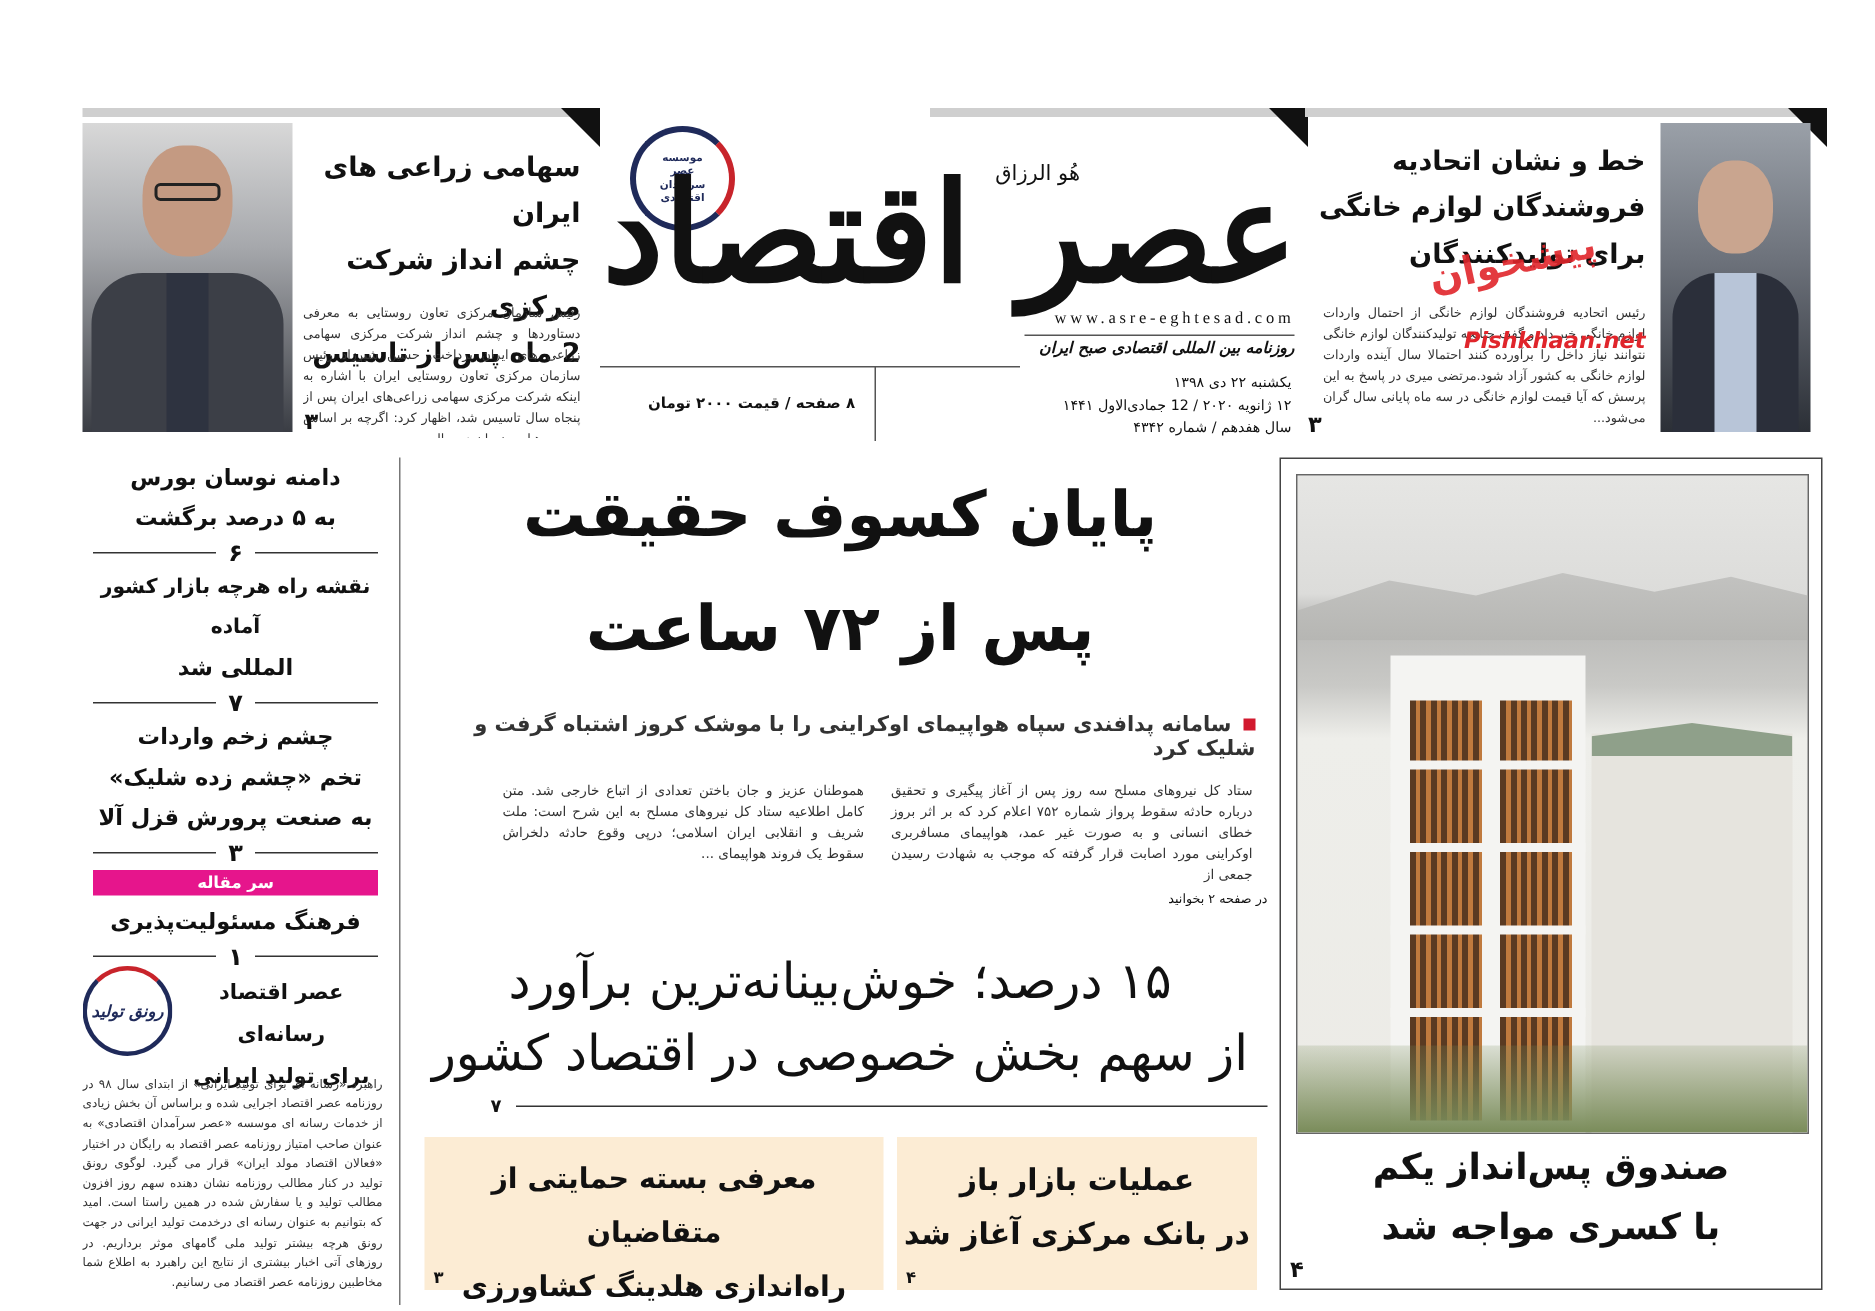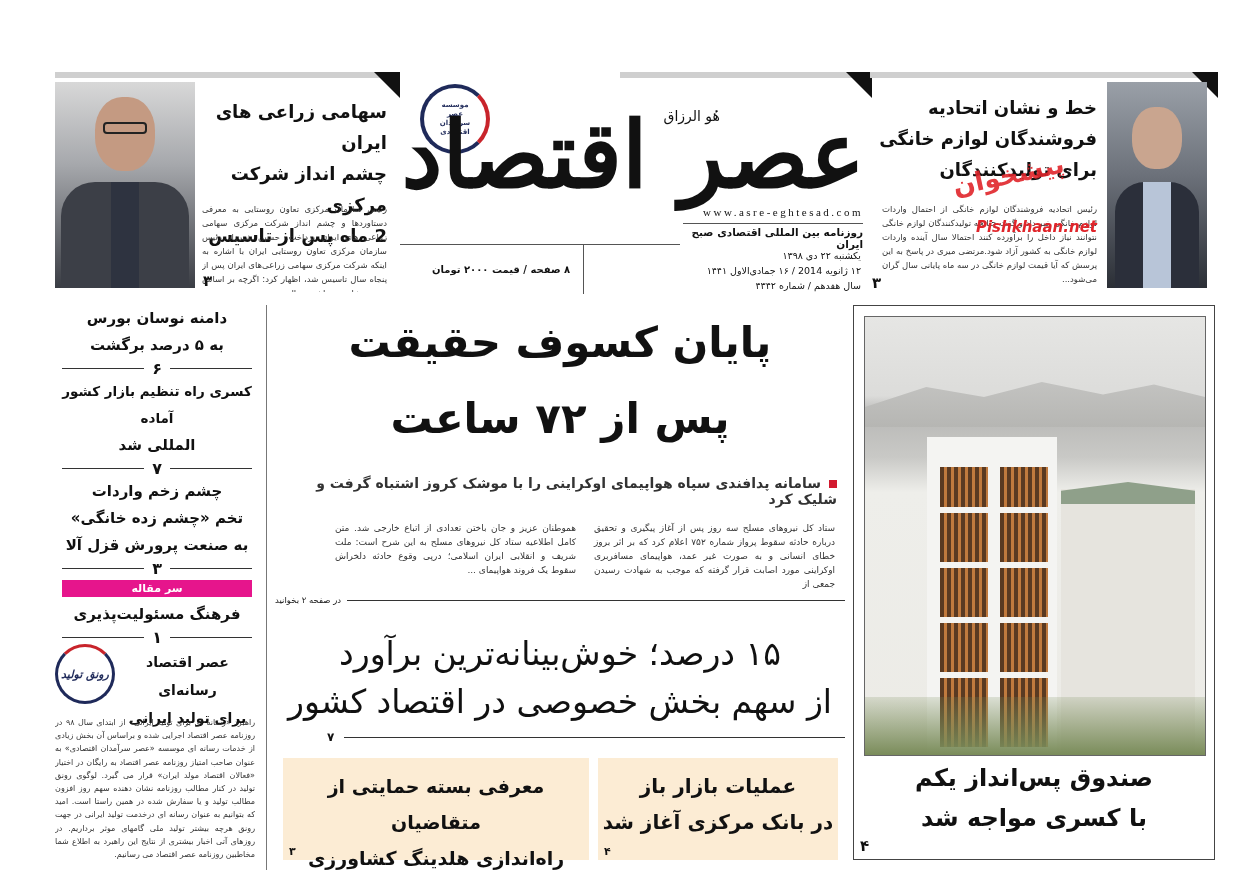--- a/index.html
+++ b/index.html
@@ -30,26 +30,26 @@
 <div class="abs topbar" style="left:870px;top:72px;width:345px;"></div>
 <div class="abs corner" style="left:1192px;top:72px;"></div>
 
 <div class="abs" style="left:400px;top:72px;width:465px;height:222px;">
   <div class="abs" style="left:20px;top:12px;width:62px;height:62px;border-radius:50%;border:4px solid #1f2a5a;border-right-color:#c8242b;background:#fff;display:flex;align-items:center;justify-content:center;">
     <span style="font-size:7px;line-height:9px;text-align:center;direction:rtl;width:44px;color:#1f2a5a;font-weight:bold;">موسسه عصر سرآمدان اقتصادی</span>
   </div>
   <div class="abs rtl" style="right:145px;top:36px;font-size:14px;">هُو الرزاق</div>
   <div class="abs rtl" style="left:0;top:-2px;width:465px;text-align:right;font-family:'DejaVu Serif', serif;font-weight:bold;font-size:92px;line-height:170px;letter-spacing:-6px;color:#111;">عصر اقتصاد</div>
   <div class="abs" style="right:2px;top:134px;font-family:'Liberation Serif', serif;font-size:11px;letter-spacing:2.5px;">www.asre-eghtesad.com</div>
-  <div class="abs rtl" style="right:2px;top:151px;font-size:10.5px;font-weight:bold;border-top:1px solid #555;padding-top:2px;width:180px;text-align:right;">روزنامه بین المللی اقتصادی صبح ایران</div>
+  <div class="abs rtl" style="right:2px;top:151px;font-size:10.5px;font-weight:bold;border-top:1px solid #555;padding-top:2px;width:180px;text-align:right;font-style:italic;">روزنامه بین المللی اقتصادی صبح ایران</div>
   <div class="abs" style="left:183px;top:172px;width:1px;height:50px;background:#555;"></div>
   <div class="abs" style="left:0;top:172px;width:280px;height:1px;background:#555;"></div>
   <div class="abs rtl" style="right:4px;top:176px;font-size:9.5px;line-height:15px;text-align:right;">
     <div>یکشنبه ۲۲ دی ۱۳۹۸</div>
-    <div>۱۲ ژانویه 2014 / ۱۶ جمادی‌الاول ۱۴۴۱</div>
+    <div>۱۲ ژانویه ۲۰۲۰ / 12 جمادی‌الاول ۱۴۴۱</div>
     <div>سال هفدهم / شماره ۴۳۴۲</div>
   </div>
   <div class="abs rtl" style="left:32px;top:192px;font-size:10px;font-weight:bold;">۸ صفحه / قیمت ۲۰۰۰ تومان</div>
 </div>
 
 <div class="abs" style="left:870px;top:78px;width:345px;height:216px;">
   <div class="abs photo-portrait" style="right:8px;top:4px;width:100px;height:206px;">
     <div style="position:absolute;left:25px;top:25px;width:50px;height:62px;border-radius:45%;background:#c9a58f;"></div>
     <div style="position:absolute;left:8px;top:100px;width:84px;height:106px;border-radius:30px 30px 0 0;background:#2b2f3a;"></div>
     <div style="position:absolute;left:36px;top:100px;width:28px;height:106px;background:#b8c5d8;"></div>
@@ -85,31 +85,31 @@
   <div>
     <div class="side-head">دامنه نوسان بورس</div>
     <div class="side-head">به ۵ درصد برگشت</div>
     <div class="divline">
         <span class="ln"></span>
         <span class="num">۶</span>
         <span class="ln"></span>
       </div>
   </div>
   <div>
-    <div class="side-head" style="font-size:13.5px;">کسری راه تنظیم بازار کشور آماده</div>
+    <div class="side-head" style="font-size:13.5px;">نقشه راه هرچه بازار کشور آماده</div>
     <div class="side-head">المللی شد</div>
     <div class="divline">
         <span class="ln"></span>
         <span class="num">۷</span>
         <span class="ln"></span>
       </div>
   </div>
   <div>
     <div class="side-head">چشم زخم واردات</div>
-    <div class="side-head">تخم «چشم زده خانگی»</div>
+    <div class="side-head">تخم «چشم زده شلیک»</div>
     <div class="side-head">به صنعت پرورش قزل آلا</div>
     <div class="divline">
         <span class="ln"></span>
         <span class="num">۳</span>
         <span class="ln"></span>
       </div>
   </div>
   <div style="background:#e6158c;color:#fff;text-align:center;font-size:11px;font-weight:bold;height:17px;line-height:17px;direction:rtl;margin-top:2px;">سر مقاله</div>
   <div>
     <div class="side-head" style="margin-top:4px;">فرهنگ مسئولیت‌پذیری</div>
@@ -139,21 +139,21 @@
     <div>پایان کسوف حقیقت</div>
     <div>پس از ۷۲ ساعت</div>
   </div>
   <div class="rtl" style="margin-top:18px;font-size:14px;font-weight:bold;color:#333;text-align:right;padding-right:8px;">
     <span style="display:inline-block;width:8px;height:8px;background:#d2192e;margin-left:8px;vertical-align:middle;"></span><span>سامانه پدافندی سپاه هواپیمای اوکراینی را با موشک کروز اشتباه گرفت و شلیک کرد</span>
   </div>
   <div class="rtl" style="display:flex;gap:18px;margin-top:14px;padding:0 10px 0 60px;">
     <div class="body-text" style="flex:1;font-size:9px;line-height:14px;">ستاد کل نیروهای مسلح سه روز پس از آغاز پیگیری و تحقیق درباره حادثه سقوط پرواز شماره ۷۵۲ اعلام کرد که بر اثر بروز خطای انسانی و به صورت غیر عمد، هواپیمای مسافربری اوکراینی مورد اصابت قرار گرفته که موجب به شهادت رسیدن جمعی از</div>
     <div class="body-text" style="flex:1;font-size:9px;line-height:14px;">هموطنان عزیز و جان باختن تعدادی از اتباع خارجی شد. متن کامل اطلاعیه ستاد کل نیروهای مسلح به این شرح است: ملت شریف و انقلابی ایران اسلامی؛ درپی وقوع حادثه دلخراش سقوط یک فروند هواپیمای ...</div>
   </div>
-  <div style="display:flex;align-items:center;gap:6px;margin-top:4px;">
+  <div style="display:flex;gap:6px;margin-top:4px;flex-direction:column;">
     <span class="rtl" style="font-size:8.5px;">در صفحه ۲ بخوانید</span>
     <span style="flex:1;height:1px;background:#333;"></span>
   </div>
 </div>
 
 <div class="abs" style="left:275px;top:630px;width:570px;">
   <div class="rtl" style="text-align:center;font-size:33px;font-weight:normal;line-height:48px;">
     <div>۱۵ درصد؛ خوش‌بینانه‌ترین برآورد</div>
     <div>از سهم بخش خصوصی در اقتصاد کشور</div>
   </div>

